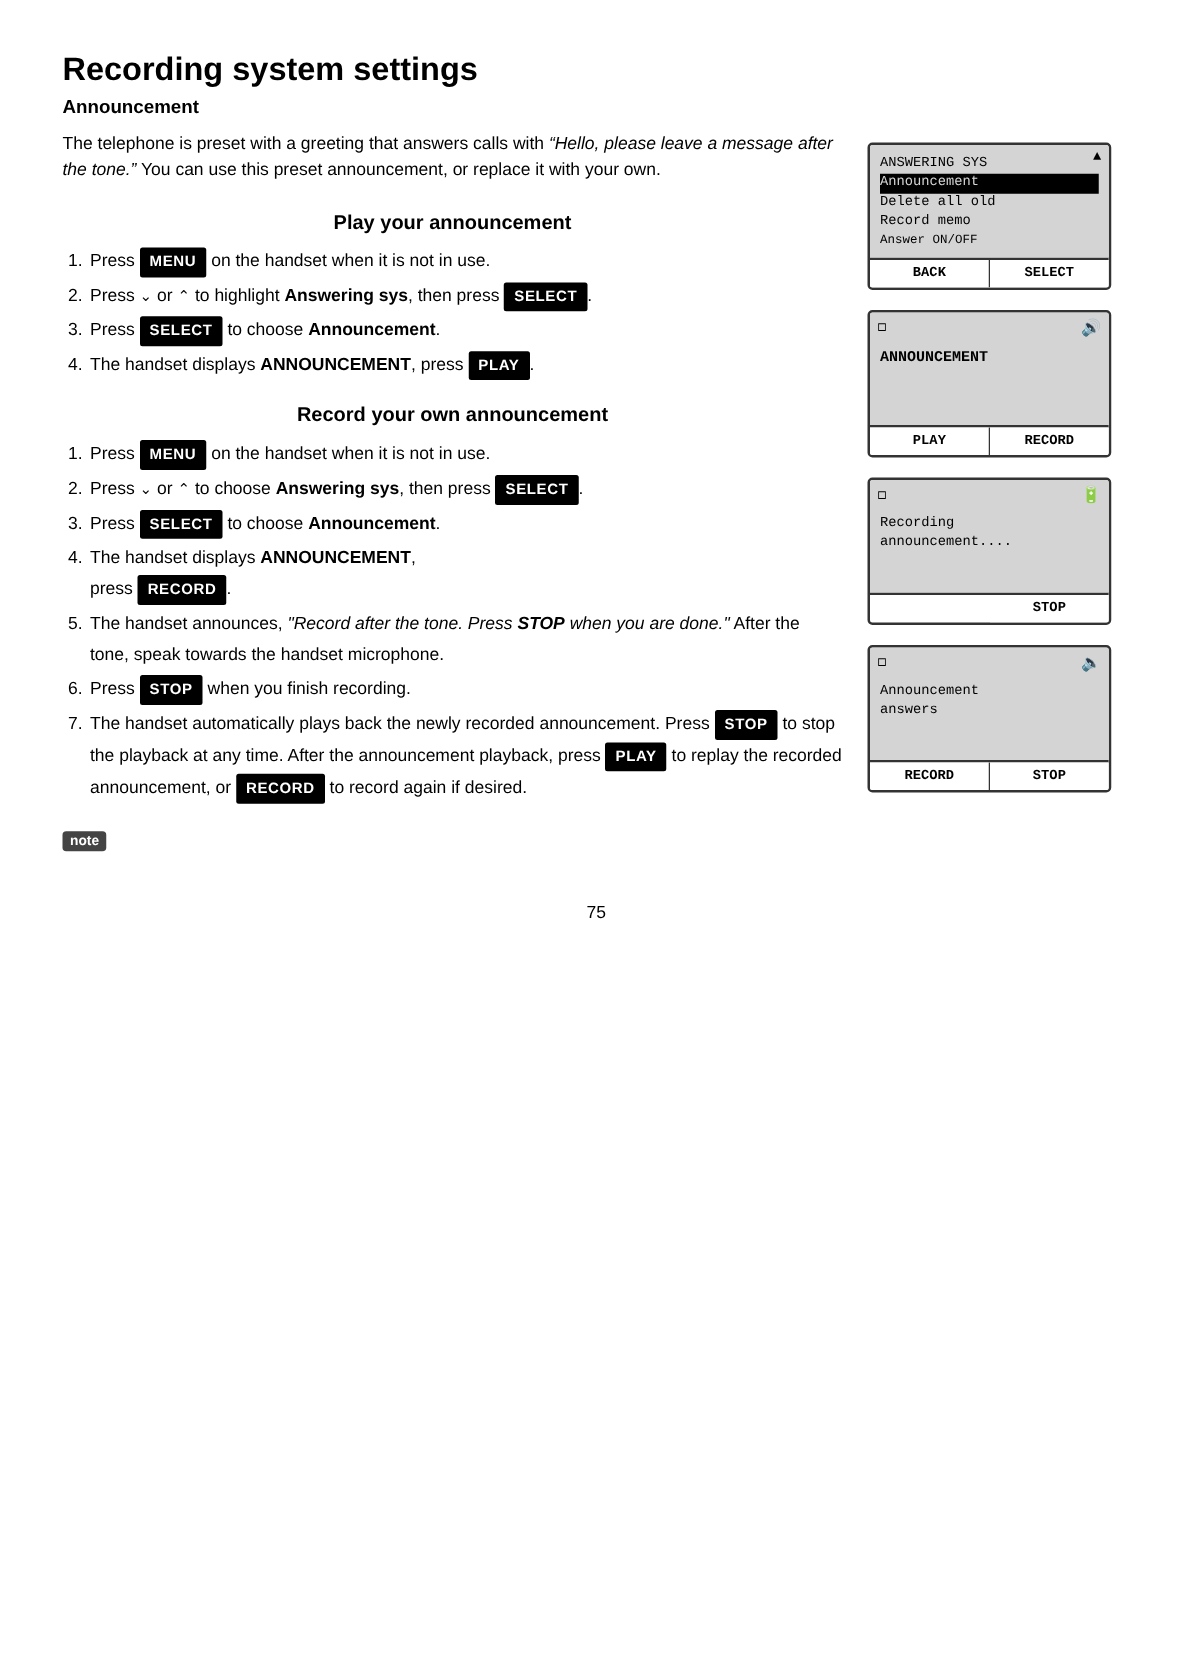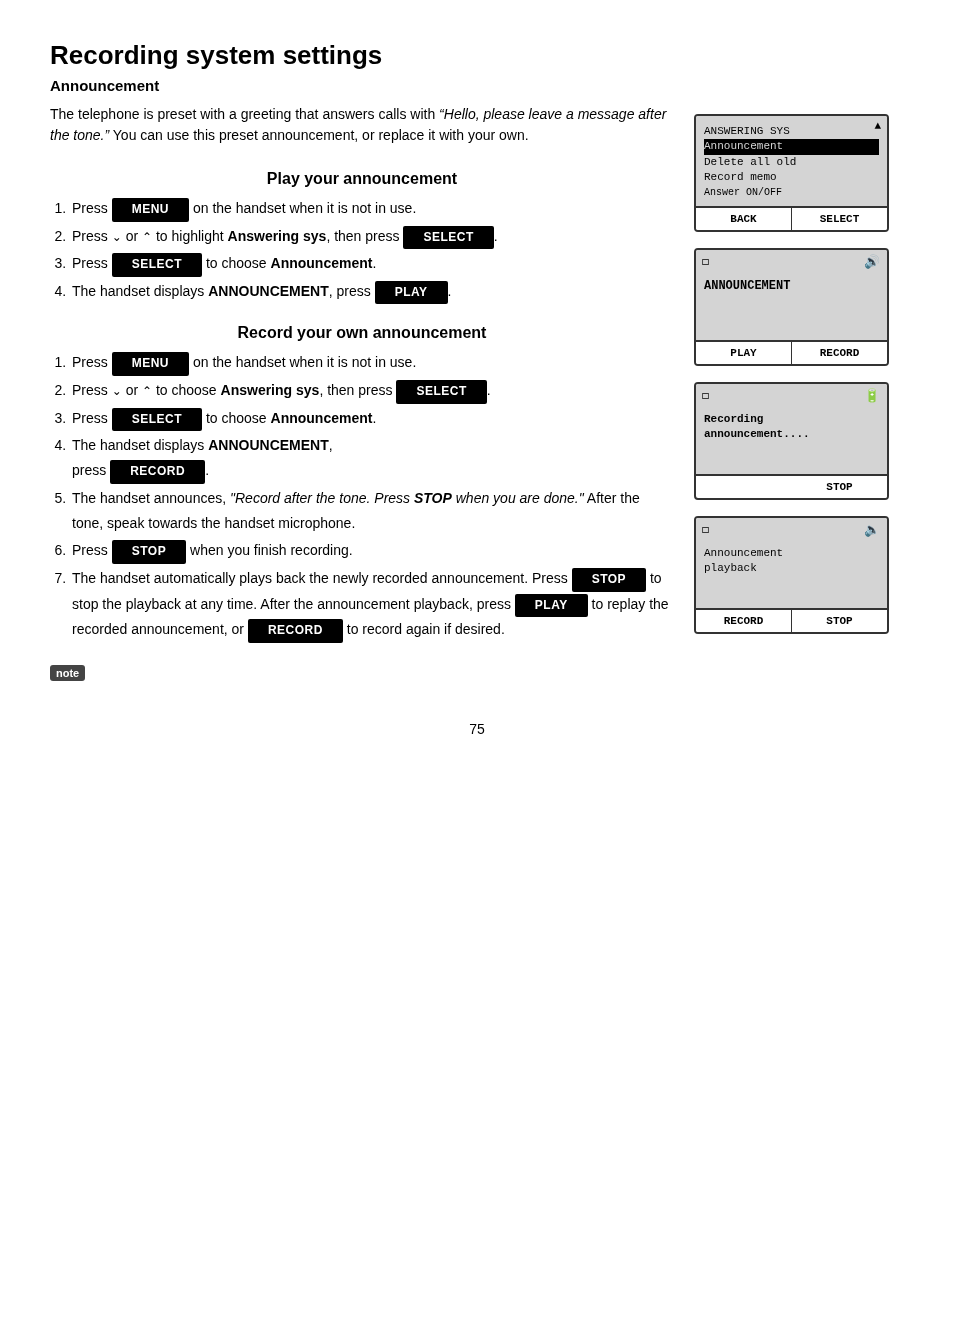--- a/index.html
+++ b/index.html
@@ -66,21 +66,21 @@
     ol li {
       margin-bottom: 2px;
     }
 
     .key-box {
       display: inline-block;
       background: #000;
       color: #fff;
       font-weight: bold;
       font-size: 12px;
-      padding: 1px 20px;
+      padding: 1px 8px;
       border-radius: 2px;
       letter-spacing: 0.5px;
     }
 
     
     .device {
       border: 2px solid #333;
       border-radius: 4px;
       width: 195px;
       background: #fff;
@@ -262,38 +262,38 @@
       <div class="device-footer">
         <span class="device-btn">PLAY</span>
         <span class="device-btn">RECORD</span>
       </div>
     </div>
 
     <div class="device">
       <div class="device-screen" style="min-height:90px;">
         <span style="position:absolute; top:4px; left:6px; font-size:12px;">◻</span>
         <span style="position:absolute; top:4px; right:6px; font-size:13px;">🔋</span>
-        <div class="device-screen-text" style="margin-top:22px;font-weight:bold;">
+        <div class="device-screen-text" style="margin-top:22px;">
           <span style="display:block; font-size:11px;">Recording</span>
           <span style="display:block; font-size:11px;">announcement....</span>
         </div>
       </div>
       <div class="device-footer">
         <span class="device-btn" style="visibility:hidden;"></span>
         <span class="device-btn">STOP</span>
       </div>
     </div>
 
     <div class="device">
       <div class="device-screen" style="min-height:90px;">
         <span style="position:absolute; top:4px; left:6px; font-size:12px;">◻</span>
         <span style="position:absolute; top:4px; right:6px; font-size:13px;">🔈</span>
         <div class="device-screen-text" style="margin-top:22px;">
           <span style="display:block; font-size:11px;">Announcement</span>
-          <span style="display:block; font-size:11px;">playback</span>
+          <span style="display:block; font-size:11px;">answers</span>
         </div>
       </div>
       <div class="device-footer">
         <span class="device-btn">RECORD</span>
         <span class="device-btn">STOP</span>
       </div>
     </div>
   </div>
 </div>
 

